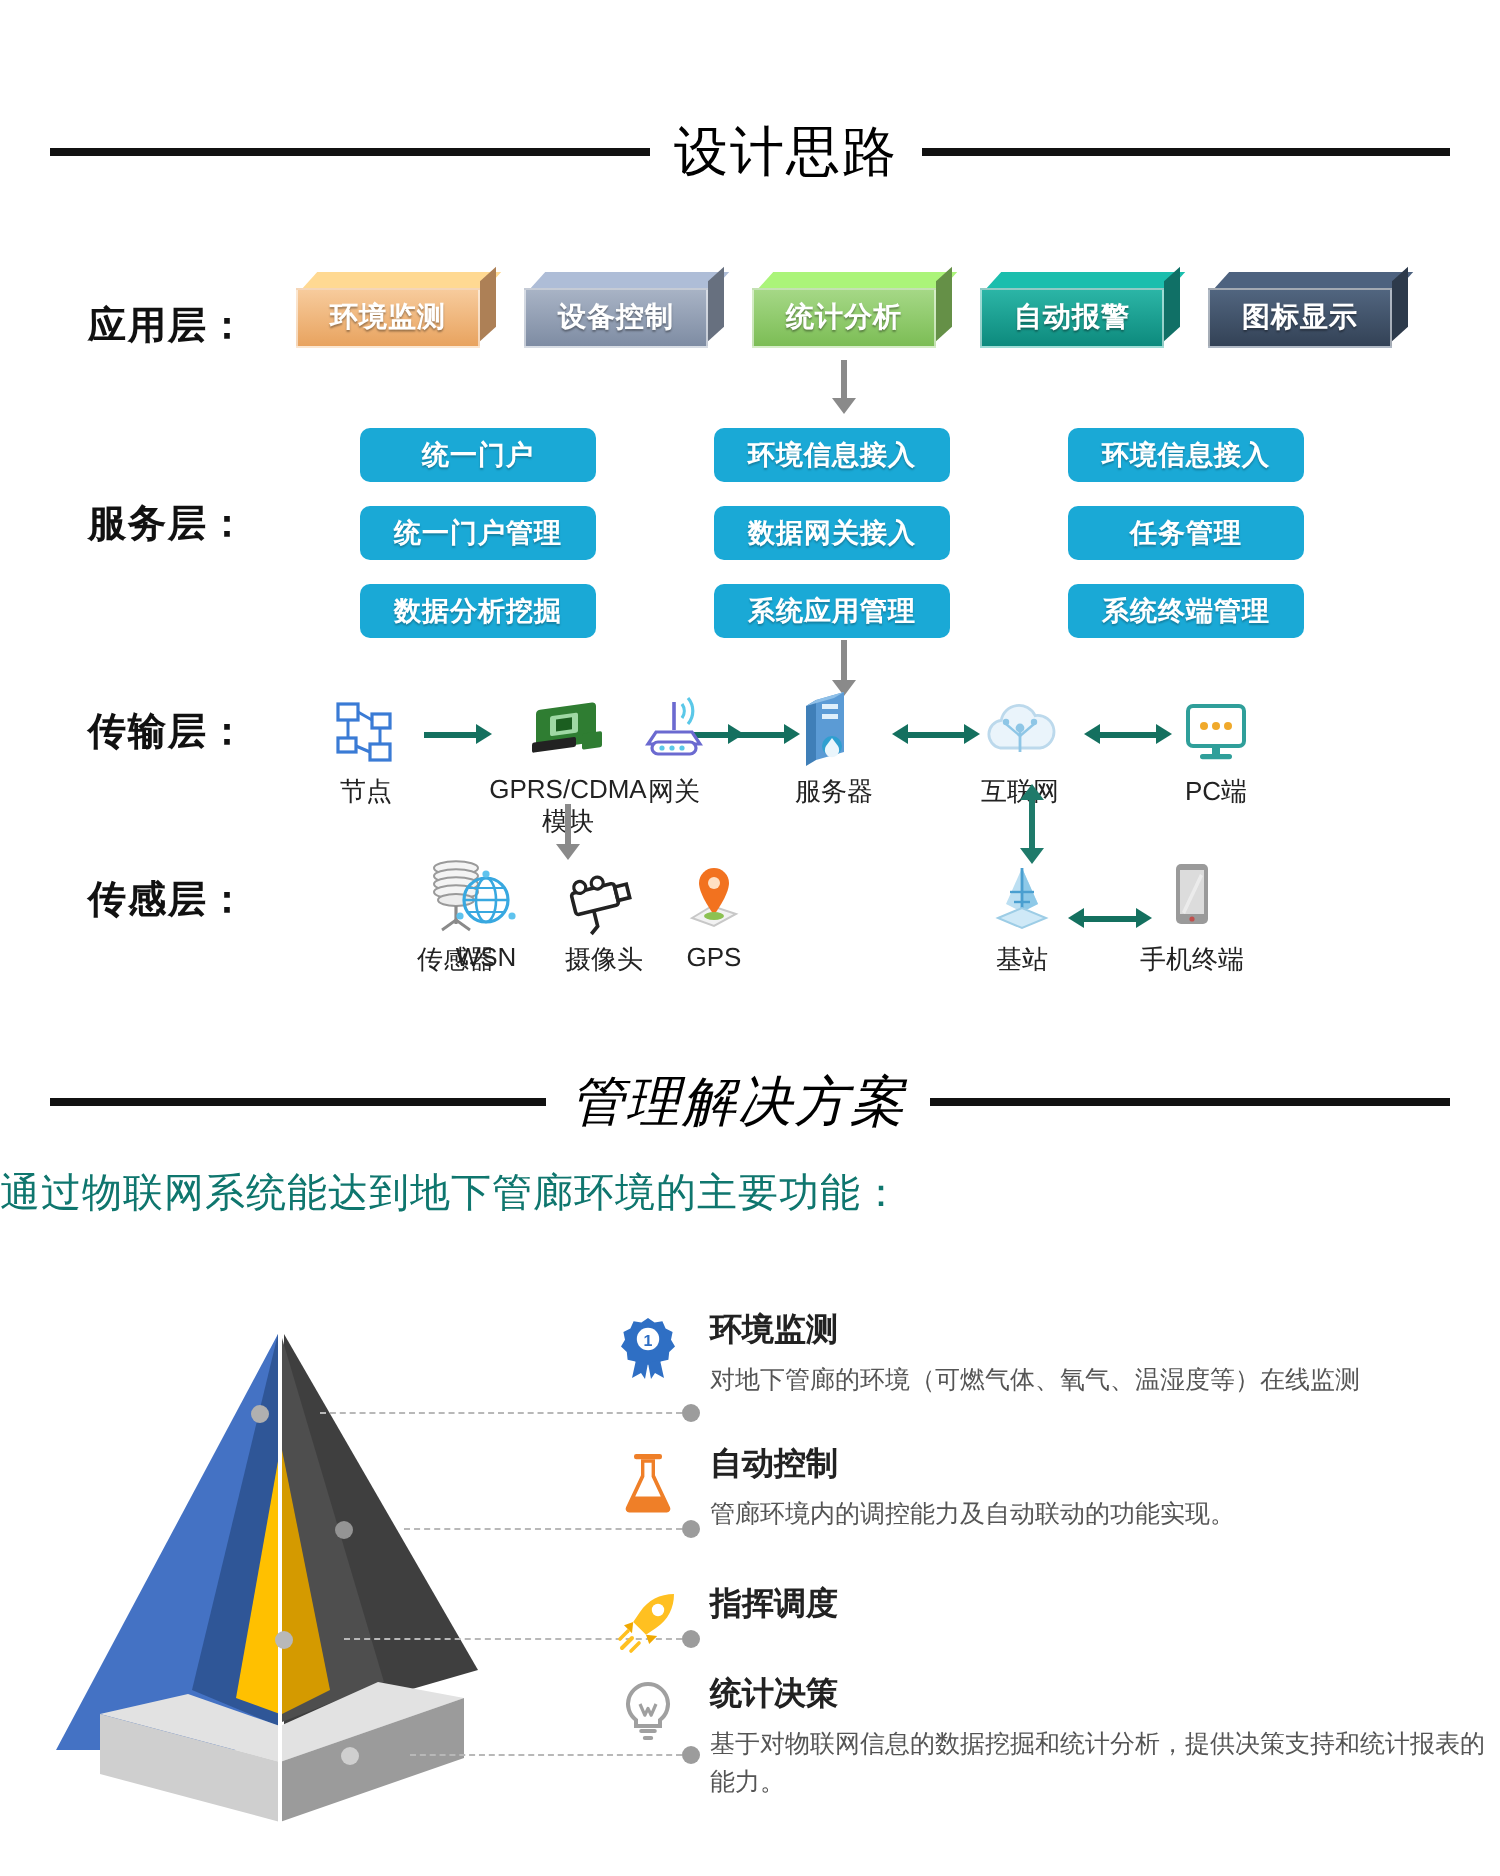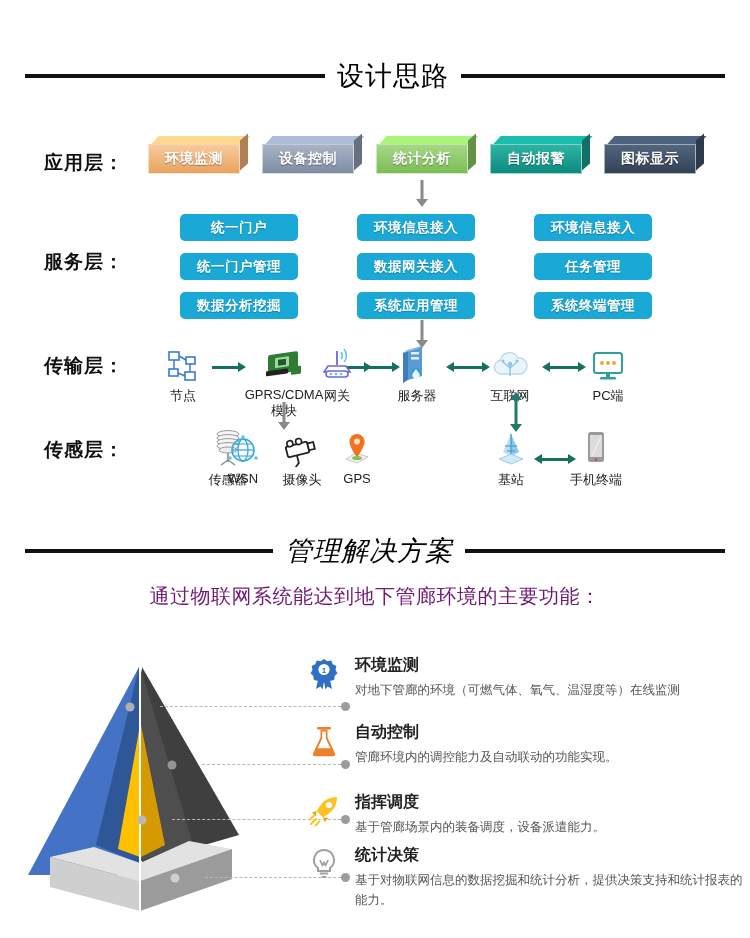--- a/index.html
+++ b/index.html
@@ -104,21 +104,21 @@
   .node .ic { height: 42px; display: flex; align-items: flex-end; justify-content: center; }
   .node .cap {
     font-size: 13px; color: #222; margin-top: 3px; white-space: nowrap;
     font-family: "Liberation Sans", "DejaVu Sans", sans-serif;
   }
   .node .cap2 { font-size: 13px; color: #222; }
 
   
   .subtitle {
     position: absolute; top: 583px; left: 0; width: 750px;
-    text-align: center; font-size: 20px; color: #701a75; letter-spacing: .5px;
+    text-align: left; font-size: 20px; color: #0f766e; letter-spacing: .5px;
   }
   .pyramid-wrap { position: absolute; left: 22px; top: 635px; width: 300px; height: 280px; }
   .features { position: absolute; left: 355px; top: 655px; width: 390px; }
   .feat { position: relative; }
   .feat .ftitle { font-size: 16px; font-weight: 700; color: #222; margin-bottom: 5px; }
   .feat .fdesc  { font-size: 12.5px; color: #555; line-height: 1.55; }
   .feat-icon { position: absolute; left: -48px; top: 2px; width: 34px; height: 34px; }
 
   .connectors { position: absolute; left: 130px; top: 635px; width: 235px; height: 280px; }
   .conn { position: absolute; height: 9px; display: flex; align-items: center; }
@@ -507,34 +507,33 @@
       <svg width="34" height="34" viewBox="0 0 34 34">
         <rect x="10" y="3" width="14" height="2.6" rx="1.1" fill="#ef7f28"></rect>
         <path d="M13.5 5.6 l0 8 l-7.5 16 a1.8 1.8 0 0 0 1.6 2.6 l18.8 0 a1.8 1.8 0 0 0 1.6 -2.6 l-7.5 -16 l0 -8 z" fill="#ef7f28"></path>
         <path d="M15.2 7.4 l0 7 l-4.6 9.8 l12.8 0 l-4.6 -9.8 l0 -7 z" fill="#ffffff"></path>
       </svg>
     </div>
     <div class="ftitle">自动控制</div>
     <div class="fdesc">管廊环境内的调控能力及自动联动的功能实现。</div>
   </div>
 
-  <div class="feat" style="margin-bottom:8px;font-family:Liberation Serif, serif;">
+  <div class="feat" style="margin-bottom:24px;font-family:Liberation Serif, serif;">
     <div class="feat-icon">
       <svg width="34" height="34" viewBox="0 0 34 34">
         <path d="M30 3 c-7 0 -13 3 -17 9 l-3.4 5 l6.4 6.4 l5 -3.4 c6 -4 9 -10 9 -17 z" fill="#ffc021"></path>
         <circle cx="22" cy="11" r="3.1" fill="#ffffff"></circle>
         <path d="M9.6 17 l-4.6 1.6 l4 4 z" fill="#f0a800"></path>
         <path d="M16 23.4 l1.6 4.6 l4 -4 z" fill="#f0a800"></path>
         <path d="M4 30 l5 -5" stroke="#ffc021" stroke-width="2" stroke-linecap="round"></path>
         <path d="M3 25.5 l4 -4" stroke="#ffc021" stroke-width="1.8" stroke-linecap="round"></path>
         <path d="M8.5 31.5 l4 -4" stroke="#ffc021" stroke-width="1.8" stroke-linecap="round"></path>
       </svg>
     </div>
     <div class="ftitle">指挥调度</div>
-    <div class="fdesc">基于管廊场景内的装备调度，设备派遣能力。</div>
   </div>
 
   <div class="feat">
     <div class="feat-icon">
       <svg width="34" height="34" viewBox="0 0 34 34">
         <path d="M17 3 a10 10 0 0 1 6 18 l0 3 l-12 0 l0 -3 a10 10 0 0 1 6 -18 z" fill="none" stroke="#a0a0a0" stroke-width="2"></path>
         <path d="M13 13 l2.4 5.6 l1.6 -3.4 l1.6 3.4 l2.4 -5.6" fill="none" stroke="#a0a0a0" stroke-width="1.6" stroke-linejoin="round"></path>
         <rect x="12.6" y="25.5" width="8.8" height="2" rx="1" fill="#a0a0a0"></rect>
         <rect x="14.4" y="29" width="5.2" height="2" rx="1" fill="#a0a0a0"></rect>
       </svg>

